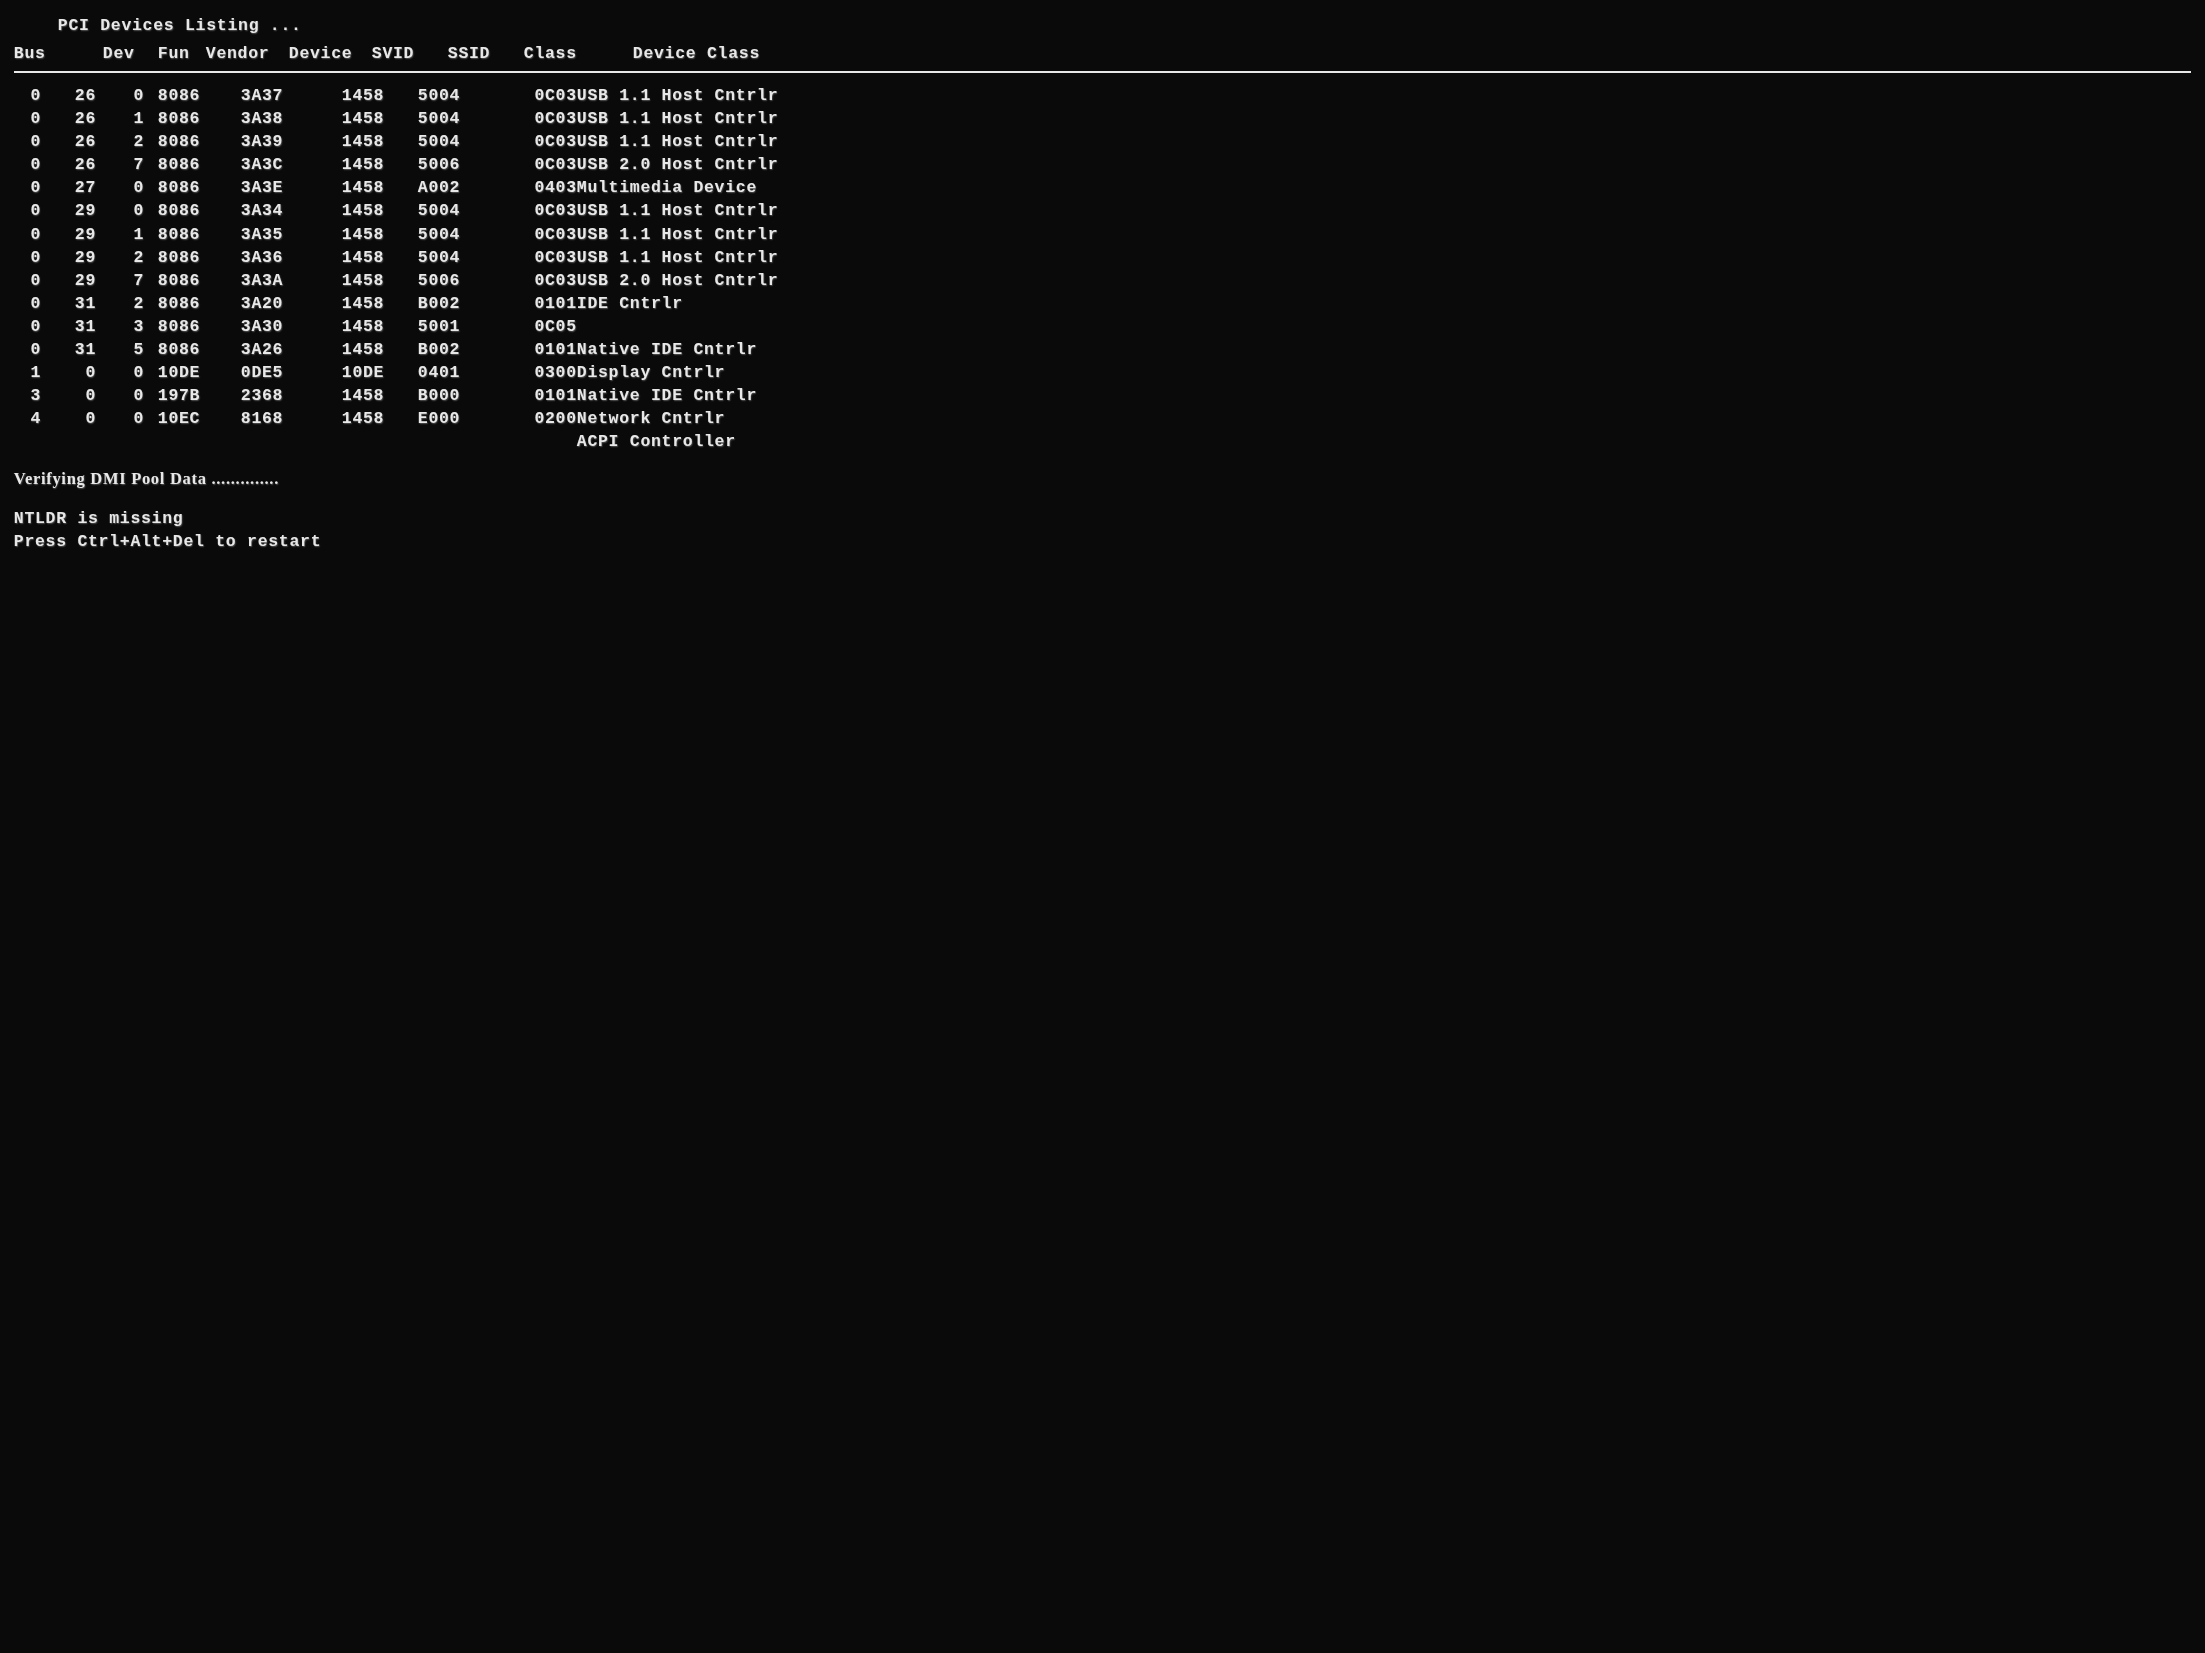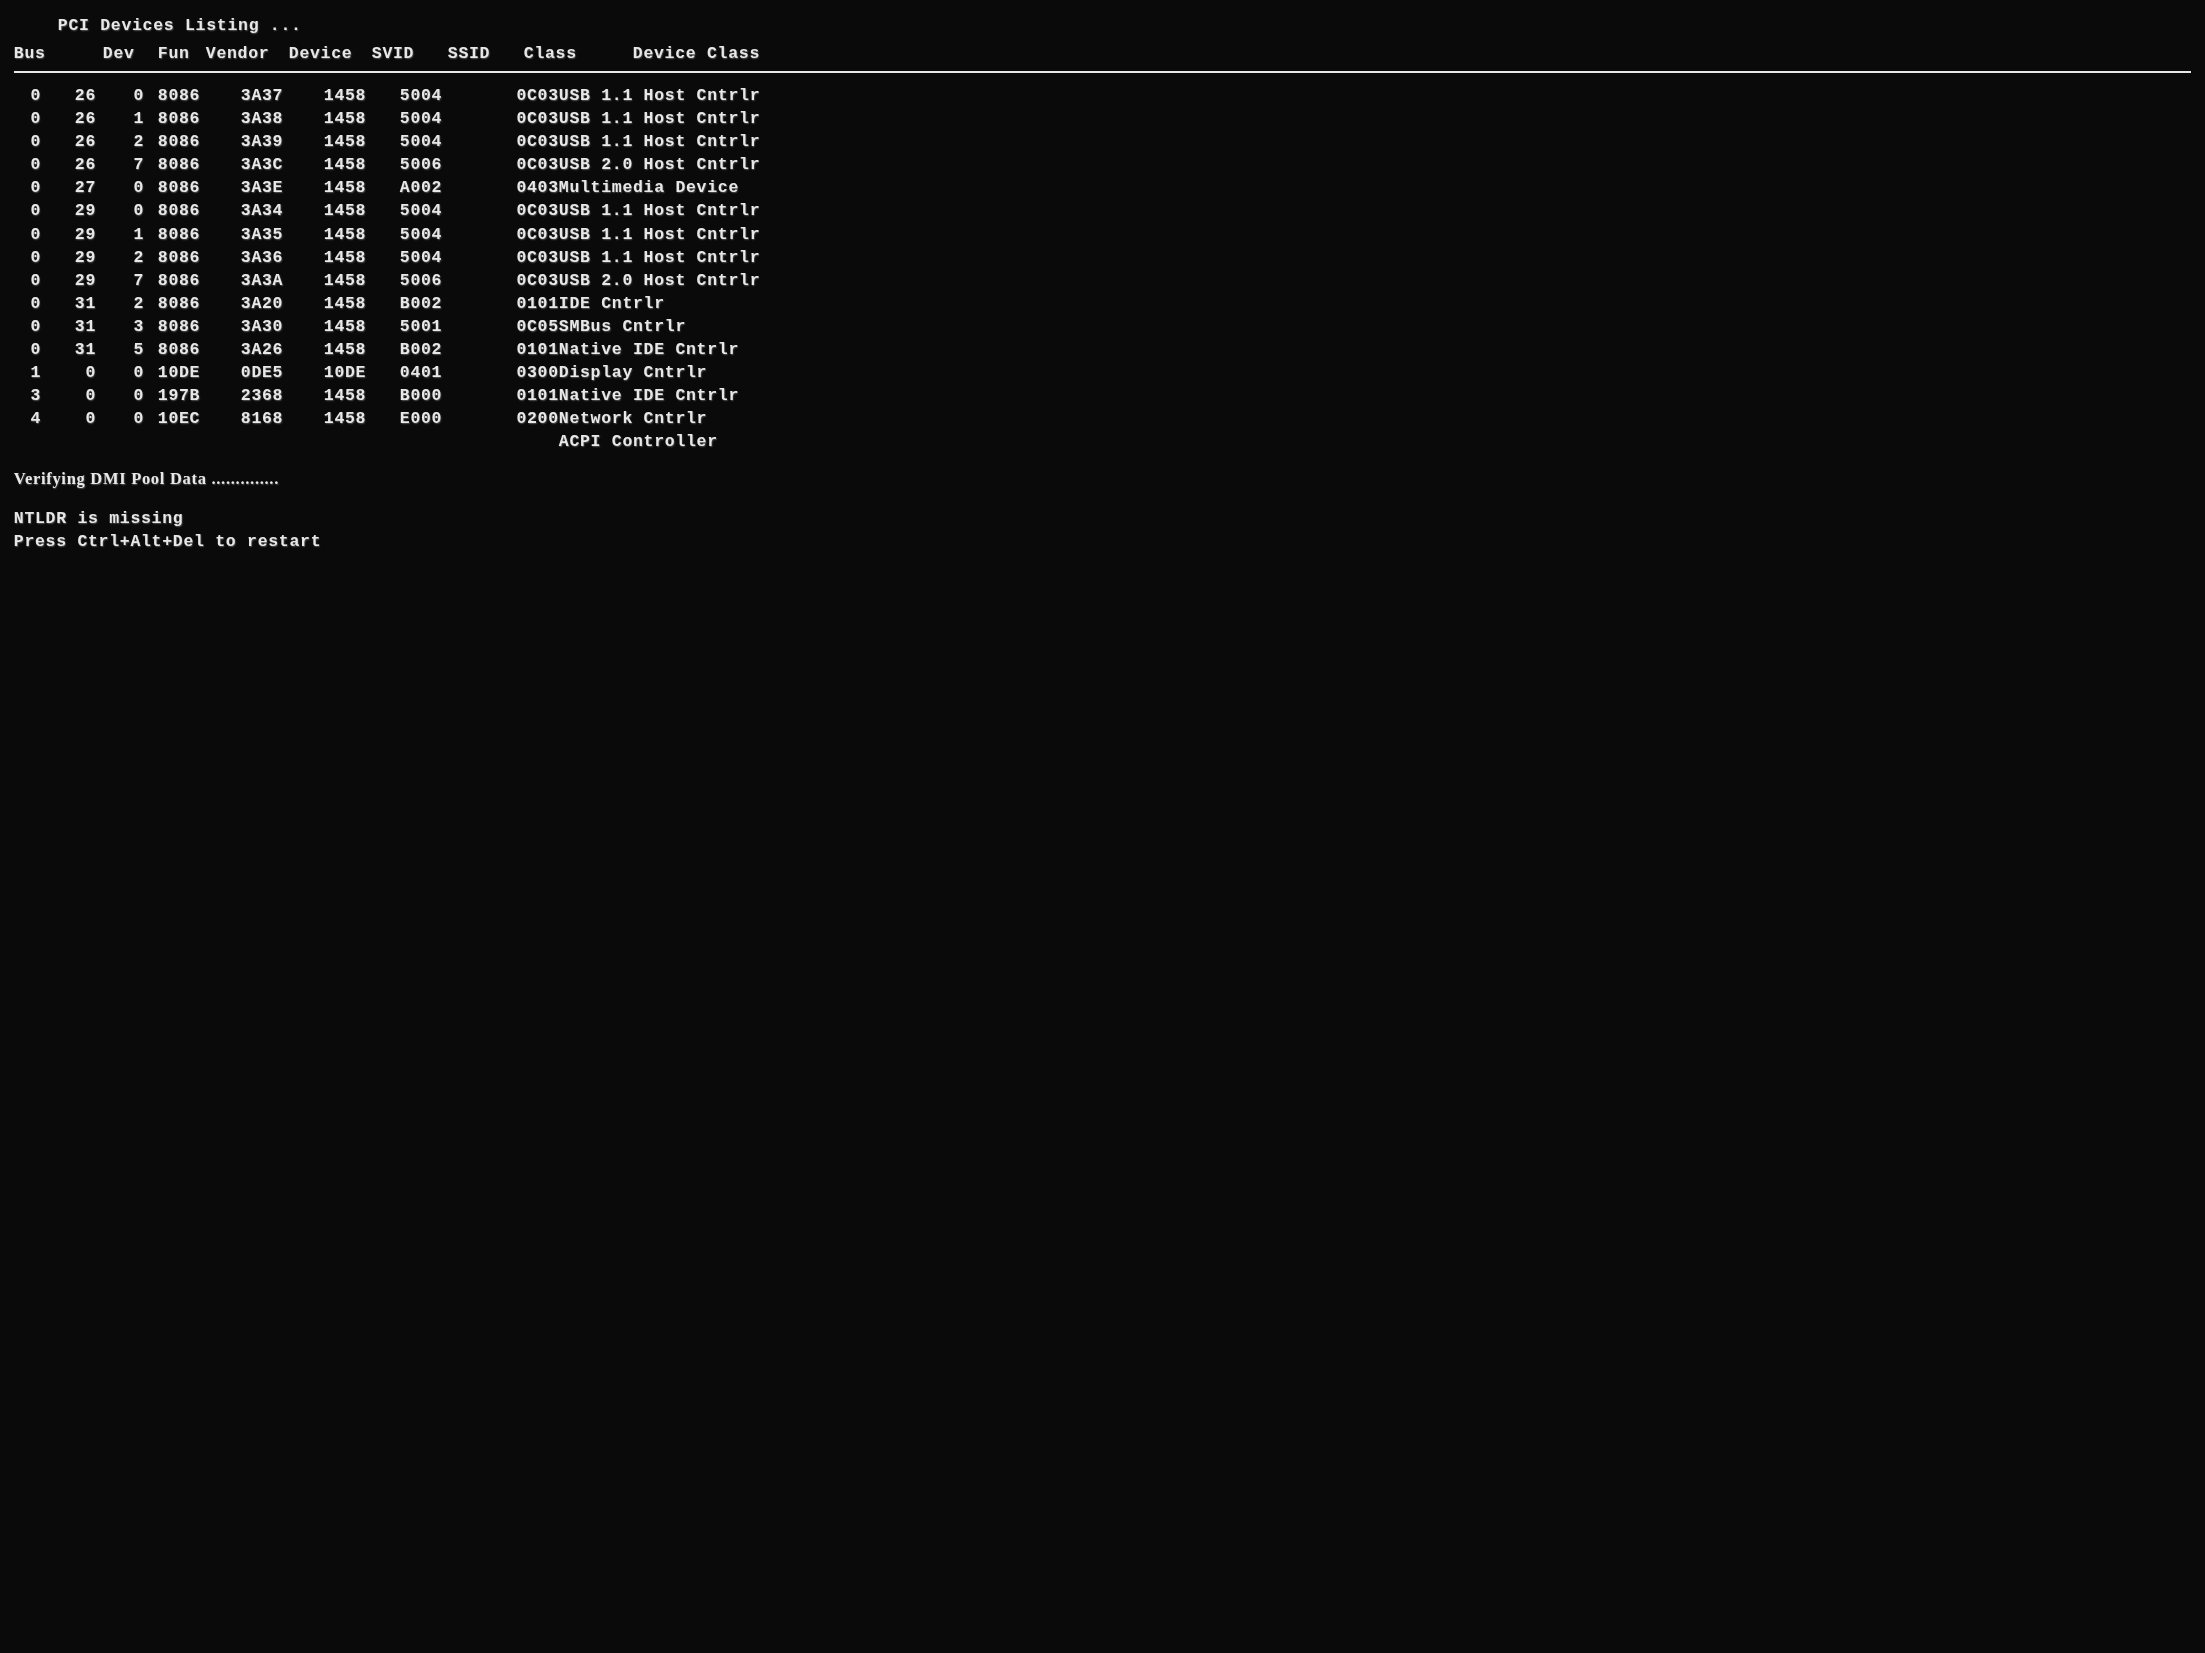--- a/index.html
+++ b/index.html
@@ -36,21 +36,21 @@
     }
     .row {
       display: flex;
       white-space: pre;
     }
     .col-bus { width: 41px; text-align: right; padding-right: 13.8px;}
     .col-dev { width: 55px; text-align: right; padding-right: 13.8px;}
     .col-fun { width: 48px; text-align: right; padding-right: 13.8px;}
     .col-vendor { width: 83px; text-align: left; }
     .col-device { width: 83px; text-align: left; }
-    .col-svid { width: 76px; text-align: left; }
+    .col-svid { width: 76px; text-align: left; margin-left: 18px; }
     .col-ssid { width: 76px; text-align: left; }
     .col-class { width: 83px; text-align: right; }
     .col-devclass { flex: 1; text-align: left; }
     
     .h-bus { width: 41px; }
     .h-dev { width: 55px; margin-left: 48px; }
     .h-fun { width: 48px; }
     .h-vendor { width: 83px; }
     .h-device { width: 83px; }
     .h-svid { width: 76px; }
@@ -92,21 +92,21 @@
     <div class="row"><div class="col-bus">0</div><div class="col-dev">26</div><div class="col-fun">0</div><div class="col-vendor">8086</div><div class="col-device">3A37</div><div class="col-svid">1458</div><div class="col-ssid">5004</div><div class="col-class">0C03</div><div class="col-devclass">USB 1.1 Host Cntrlr</div></div>
     <div class="row"><div class="col-bus">0</div><div class="col-dev">26</div><div class="col-fun">1</div><div class="col-vendor">8086</div><div class="col-device">3A38</div><div class="col-svid">1458</div><div class="col-ssid">5004</div><div class="col-class">0C03</div><div class="col-devclass">USB 1.1 Host Cntrlr</div></div>
     <div class="row"><div class="col-bus">0</div><div class="col-dev">26</div><div class="col-fun">2</div><div class="col-vendor">8086</div><div class="col-device">3A39</div><div class="col-svid">1458</div><div class="col-ssid">5004</div><div class="col-class">0C03</div><div class="col-devclass">USB 1.1 Host Cntrlr</div></div>
     <div class="row"><div class="col-bus">0</div><div class="col-dev">26</div><div class="col-fun">7</div><div class="col-vendor">8086</div><div class="col-device">3A3C</div><div class="col-svid">1458</div><div class="col-ssid">5006</div><div class="col-class">0C03</div><div class="col-devclass">USB 2.0 Host Cntrlr</div></div>
     <div class="row"><div class="col-bus">0</div><div class="col-dev">27</div><div class="col-fun">0</div><div class="col-vendor">8086</div><div class="col-device">3A3E</div><div class="col-svid">1458</div><div class="col-ssid">A002</div><div class="col-class">0403</div><div class="col-devclass">Multimedia Device</div></div>
     <div class="row"><div class="col-bus">0</div><div class="col-dev">29</div><div class="col-fun">0</div><div class="col-vendor">8086</div><div class="col-device">3A34</div><div class="col-svid">1458</div><div class="col-ssid">5004</div><div class="col-class">0C03</div><div class="col-devclass">USB 1.1 Host Cntrlr</div></div>
     <div class="row"><div class="col-bus">0</div><div class="col-dev">29</div><div class="col-fun">1</div><div class="col-vendor">8086</div><div class="col-device">3A35</div><div class="col-svid">1458</div><div class="col-ssid">5004</div><div class="col-class">0C03</div><div class="col-devclass">USB 1.1 Host Cntrlr</div></div>
     <div class="row"><div class="col-bus">0</div><div class="col-dev">29</div><div class="col-fun">2</div><div class="col-vendor">8086</div><div class="col-device">3A36</div><div class="col-svid">1458</div><div class="col-ssid">5004</div><div class="col-class">0C03</div><div class="col-devclass">USB 1.1 Host Cntrlr</div></div>
     <div class="row"><div class="col-bus">0</div><div class="col-dev">29</div><div class="col-fun">7</div><div class="col-vendor">8086</div><div class="col-device">3A3A</div><div class="col-svid">1458</div><div class="col-ssid">5006</div><div class="col-class">0C03</div><div class="col-devclass">USB 2.0 Host Cntrlr</div></div>
     <div class="row"><div class="col-bus">0</div><div class="col-dev">31</div><div class="col-fun">2</div><div class="col-vendor">8086</div><div class="col-device">3A20</div><div class="col-svid">1458</div><div class="col-ssid">B002</div><div class="col-class">0101</div><div class="col-devclass">IDE Cntrlr</div></div>
-    <div class="row"><div class="col-bus">0</div><div class="col-dev">31</div><div class="col-fun">3</div><div class="col-vendor">8086</div><div class="col-device">3A30</div><div class="col-svid">1458</div><div class="col-ssid">5001</div><div class="col-class">0C05</div><div class="col-devclass">SMBus Cntrlr</div></div>
+    <div class="row"><div class="col-bus">0</div><div class="col-dev">31</div><div class="col-fun">3</div><div class="col-vendor">8086</div><div class="col-device">3A30</div><div class="col-svid">1458</div><div class="col-ssid">5001</div><div class="col-class">0C05</div></div>
     <div class="row"><div class="col-bus">0</div><div class="col-dev">31</div><div class="col-fun">5</div><div class="col-vendor">8086</div><div class="col-device">3A26</div><div class="col-svid">1458</div><div class="col-ssid">B002</div><div class="col-class">0101</div><div class="col-devclass">Native IDE Cntrlr</div></div>
     <div class="row"><div class="col-bus">1</div><div class="col-dev">0</div><div class="col-fun">0</div><div class="col-vendor">10DE</div><div class="col-device">0DE5</div><div class="col-svid">10DE</div><div class="col-ssid">0401</div><div class="col-class">0300</div><div class="col-devclass">Display Cntrlr</div></div>
     <div class="row"><div class="col-bus">3</div><div class="col-dev">0</div><div class="col-fun">0</div><div class="col-vendor">197B</div><div class="col-device">2368</div><div class="col-svid">1458</div><div class="col-ssid">B000</div><div class="col-class">0101</div><div class="col-devclass">Native IDE Cntrlr</div></div>
     <div class="row"><div class="col-bus">4</div><div class="col-dev">0</div><div class="col-fun">0</div><div class="col-vendor">10EC</div><div class="col-device">8168</div><div class="col-svid">1458</div><div class="col-ssid">E000</div><div class="col-class">0200</div><div class="col-devclass">Network Cntrlr</div></div>
     <div class="row"><div class="col-bus"></div><div class="col-dev"></div><div class="col-fun"></div><div class="col-vendor"></div><div class="col-device"></div><div class="col-svid"></div><div class="col-ssid"></div><div class="col-class"></div><div class="col-devclass">ACPI Controller</div></div>
   </div>
 
 <div class="footer">
   <div class="footer-line">Verifying DMI Pool Data ..............</div>
   <div class="error-block">

